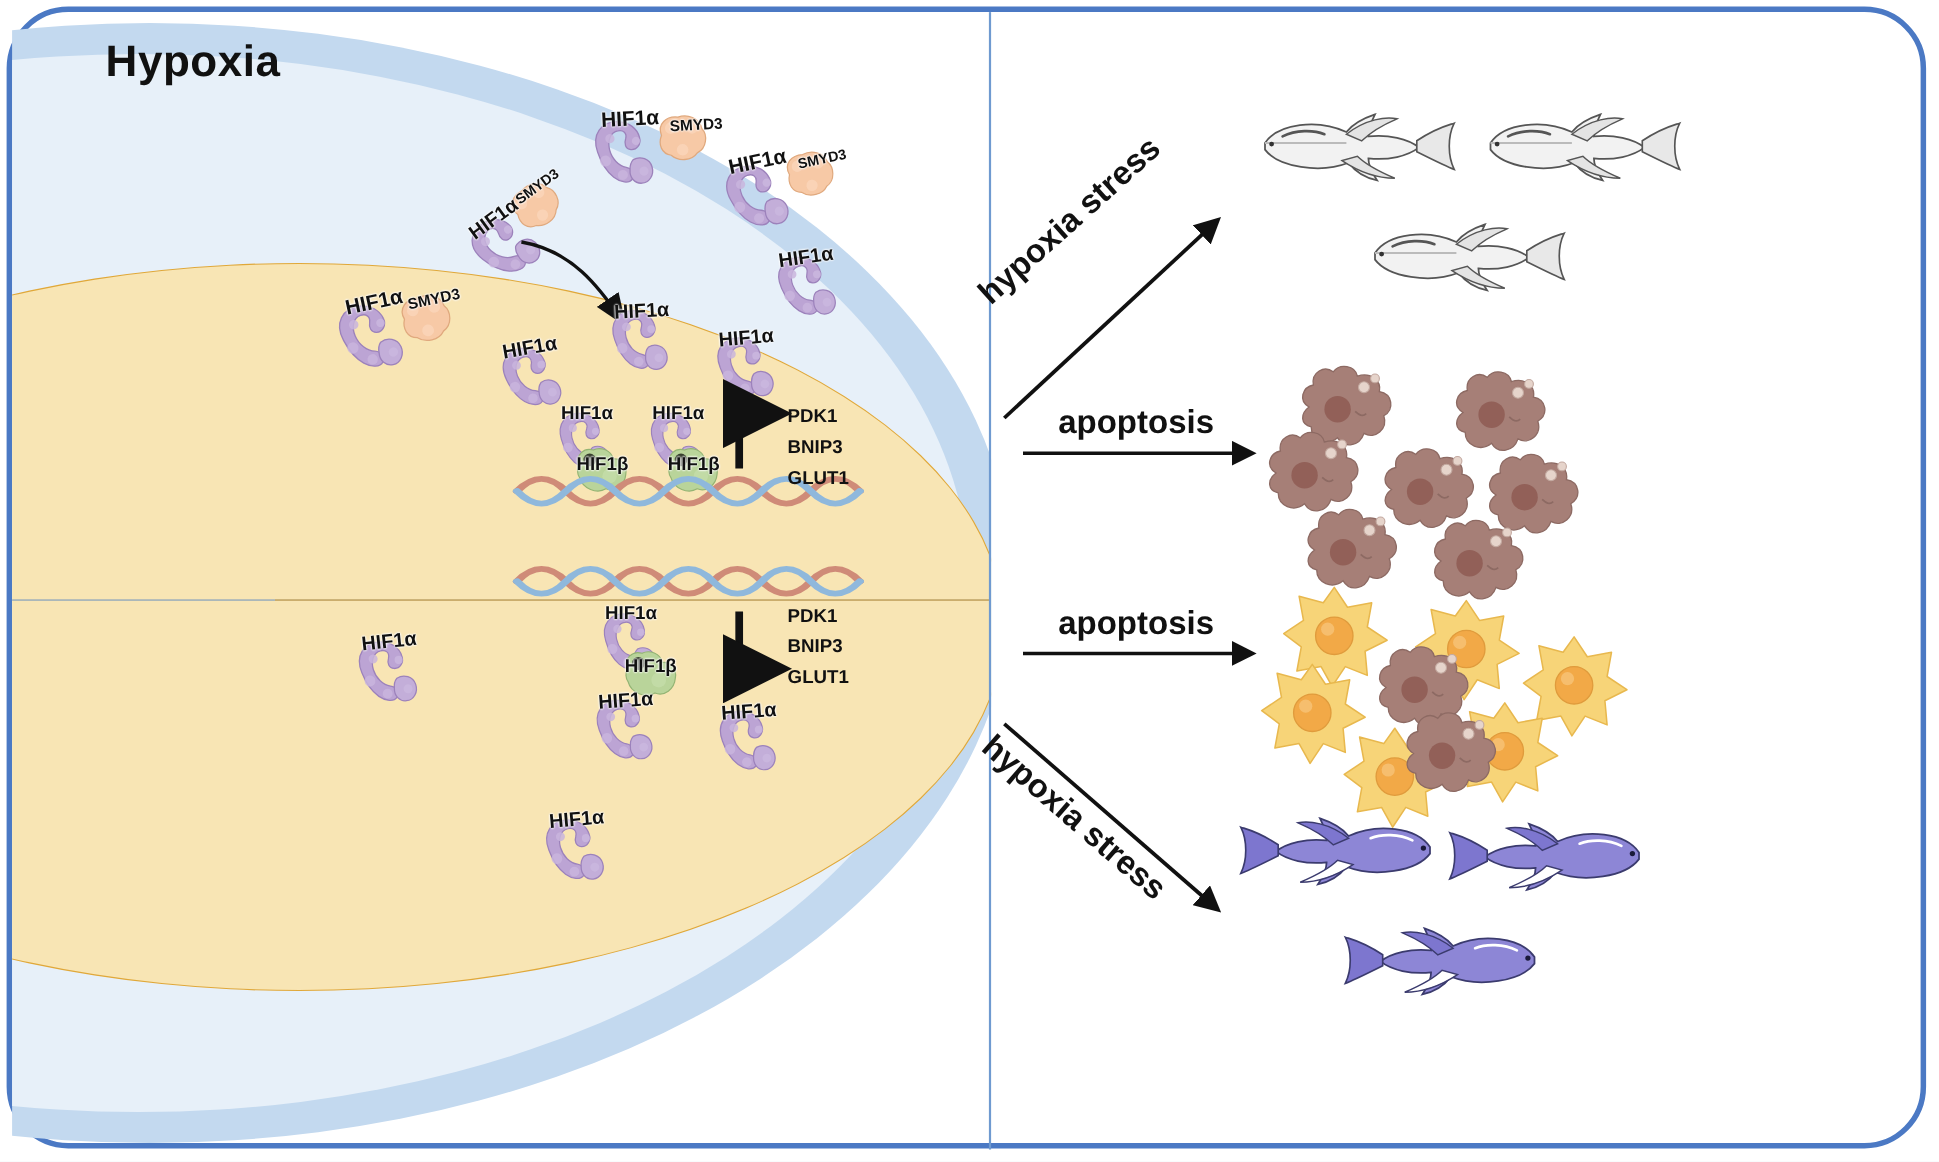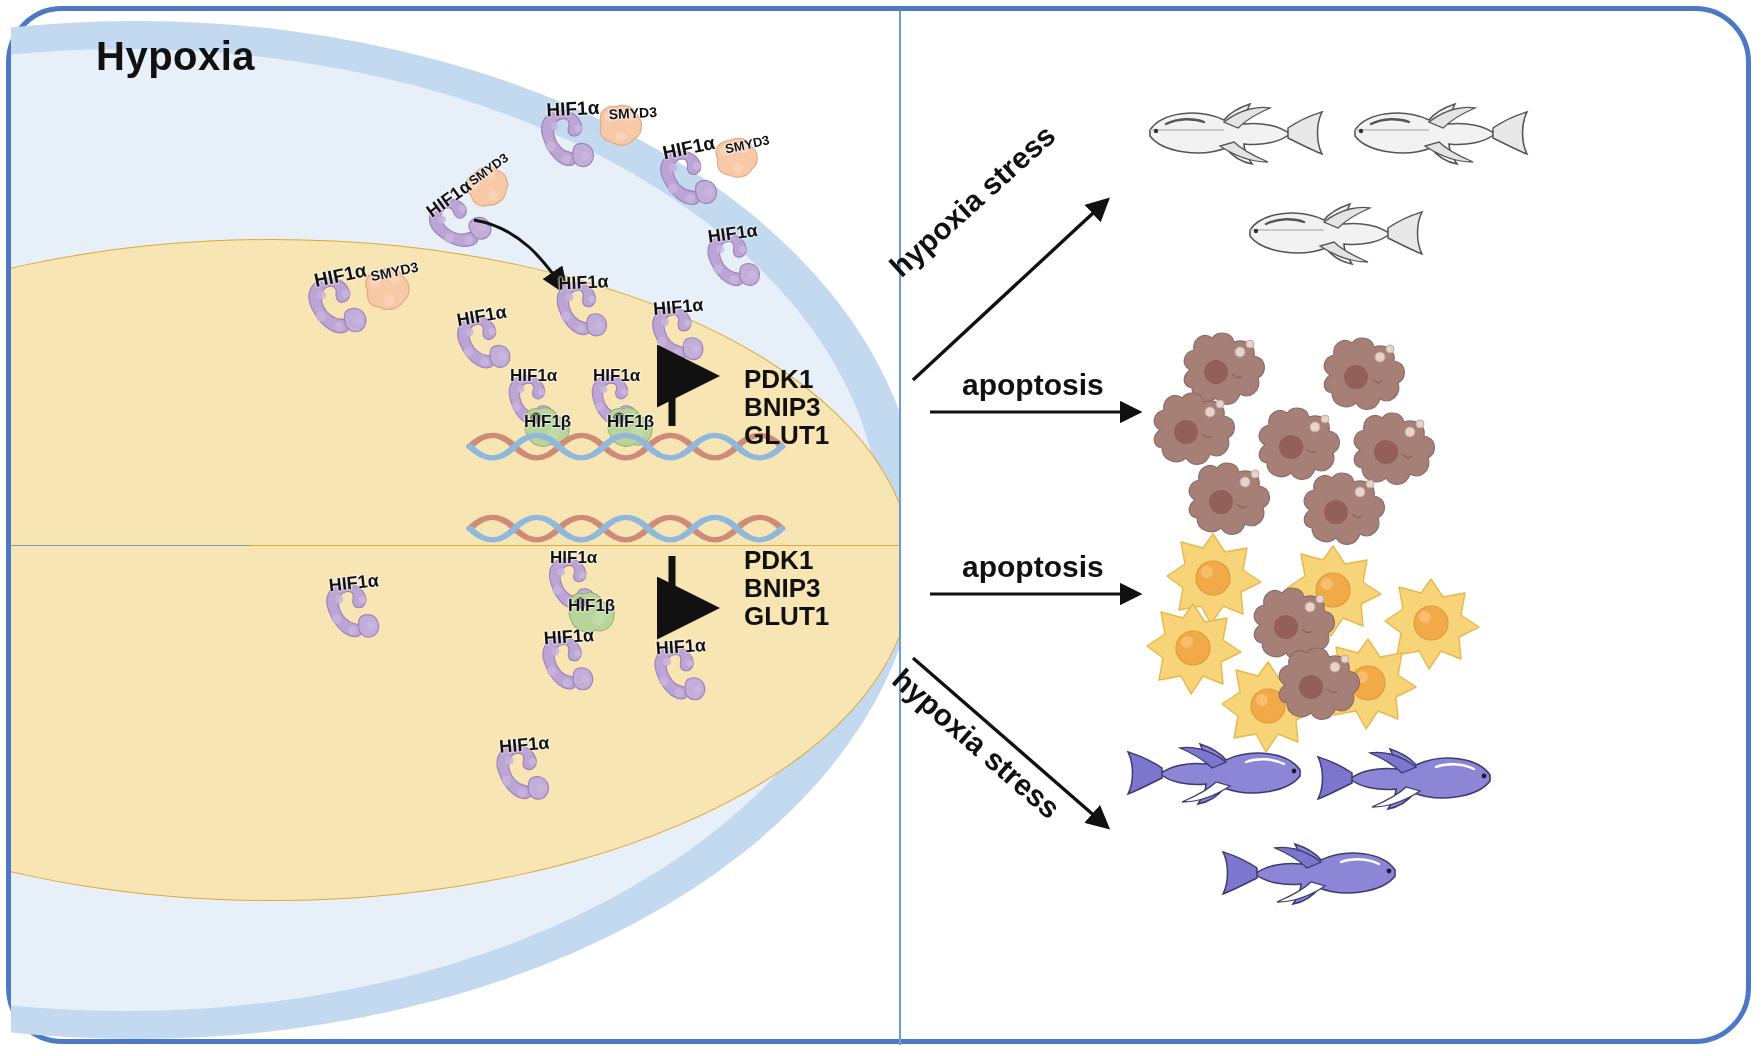--- a/index.html
+++ b/index.html
@@ -27,21 +27,21 @@
 
   .title{position:absolute;left:96px;top:34px;font-size:40px;font-weight:bold;color:#111;letter-spacing:.5px;}
 
   
   .prot{position:absolute;}
   .plabel{position:absolute;white-space:nowrap;font-weight:bold;color:#111;
           text-shadow:0 0 2px #fff,0 0 2px #fff,0 0 2px #fff;}
 
   
   .arrowlbl{position:absolute;font-weight:bold;color:#111;white-space:nowrap;}
-  .genes{position:absolute;font-weight:bold;color:#111;font-size:26px;line-height:28px;white-space:nowrap;margin-left:28px;}
+  .genes{position:absolute;font-weight:bold;color:#111;font-size:17px;line-height:28px;white-space:nowrap;}
 
   svg{overflow:visible;}
 </style>
 </head>
 <body>
 
 <div id="stage">
 
   <div class="frame"></div>
 

